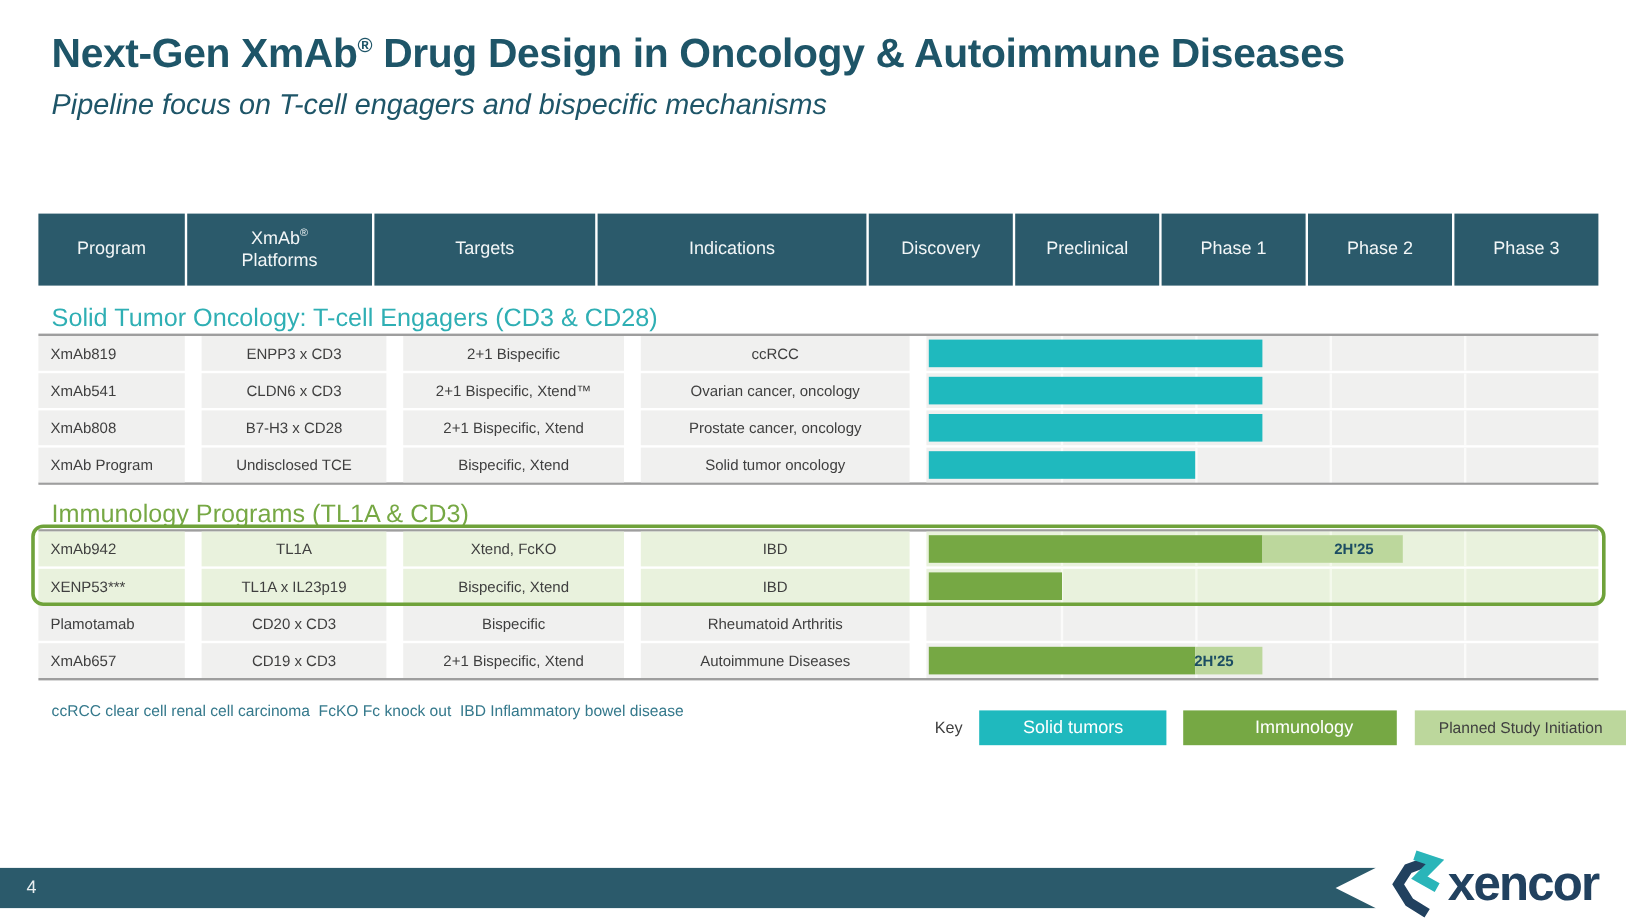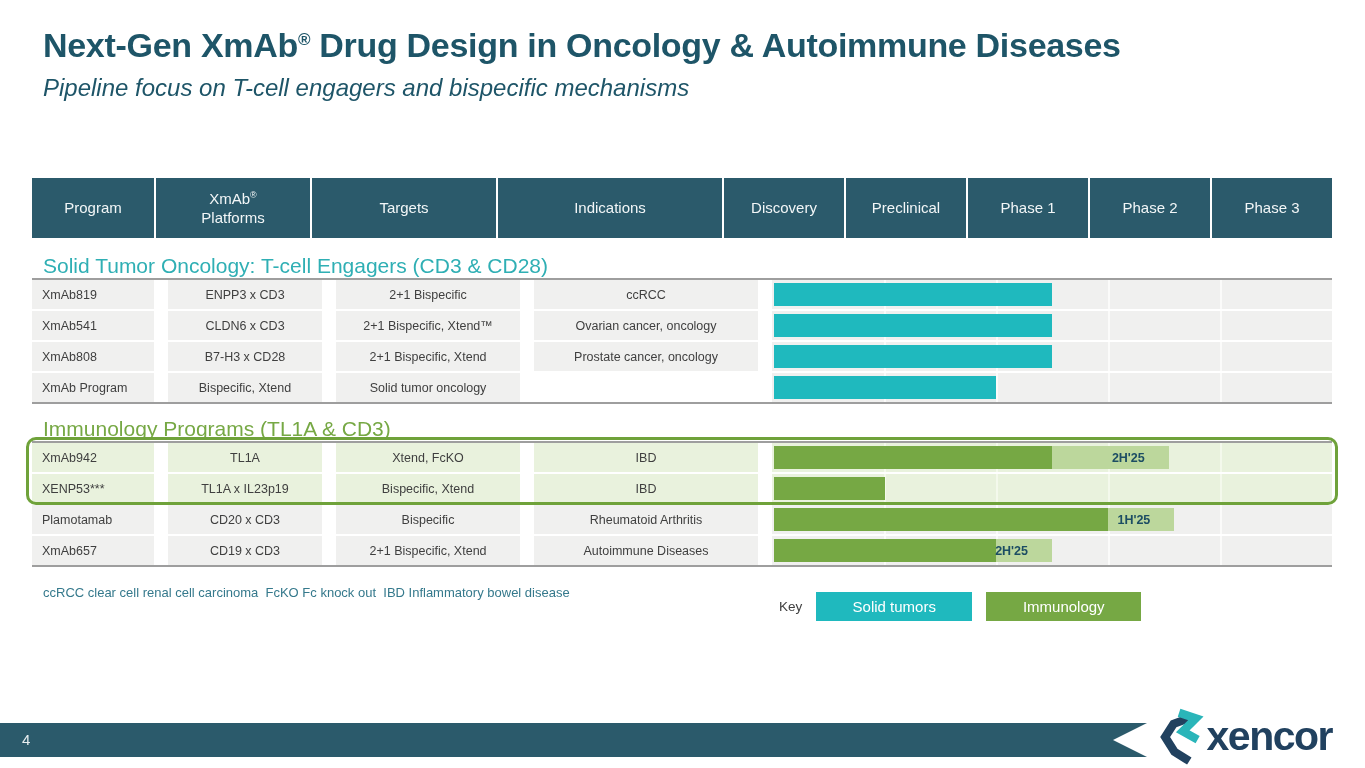--- a/index.html
+++ b/index.html
@@ -48,21 +48,21 @@
   
   .hl-box{position:absolute;left:26px;top:437px;width:1312px;height:68px;
           border:3px solid #6FA23A;border-radius:10px;box-sizing:border-box;pointer-events:none;}
 
   
   .footnote{position:absolute;left:43px;top:585px;font-size:13px;color:#35798C;white-space:pre-wrap;}
   .key{position:absolute;left:779px;top:592px;display:flex;align-items:center;}
   .key-label{font-size:13.5px;color:#3F3F3F;margin-right:14px;}
   .key-item{height:29px;display:flex;align-items:center;justify-content:center;font-size:15px;}
   .key-item.k1{width:156px;margin-right:14px;}
-  .key-item.k2{width:155px;margin-right:15px;}
+  .key-item.k2{width:155px;margin-right:15px;padding-left:23px;}
   .key-item.k3{width:176px;font-size:13px;}
 
   
   .footer-bar{position:absolute;left:0;top:723px;width:1147px;height:34px;background:#2B5A6B;
               clip-path:polygon(0 0,100% 0,calc(100% - 34px) 50%,100% 100%,0 100%);}
   .page-num{position:absolute;left:22px;top:731px;font-size:15px;color:#E8EEF0;}
   .logo{position:absolute;right:33px;top:706px;height:60px;display:flex;align-items:center;}
   .logo-text{font-size:41px;font-weight:bold;color:#21415F;letter-spacing:-1.5px;margin-left:1px;}
 </style>
 </head>
@@ -132,20 +132,21 @@
           <i class="sep s2"></i>
           <i class="sep s3"></i>
           <i class="sep s4"></i>
         <div class="bar">
             <div class="bar-solid" style="width: 50%; background: rgb(31, 185, 190);"></div>
           </div>
       </div>
     </div>
     <div class="row">
       <div class="cell program">XmAb Program</div>
+      <div class="cell">Undisclosed TCE</div>
       <div class="cell">Bispecific, Xtend</div>
       <div class="cell">Solid tumor oncology</div>
       <div class="cell pipeline">
         <i class="sep s1"></i>
           <i class="sep s2"></i>
           <i class="sep s3"></i>
           <i class="sep s4"></i>
         <div class="bar">
             <div class="bar-solid" style="width: 40%; background: rgb(31, 185, 190);"></div>
           </div>
@@ -192,26 +193,20 @@
     <div class="row">
       <div class="cell program">Plamotamab</div>
       <div class="cell">CD20 x CD3</div>
       <div class="cell">Bispecific</div>
       <div class="cell">Rheumatoid Arthritis</div>
       <div class="cell pipeline">
         <i class="sep s1"></i>
           <i class="sep s2"></i>
           <i class="sep s3"></i>
           <i class="sep s4"></i>
-        <div class="bar">
-            <div class="bar-solid" style="width: 60%; background: rgb(118, 168, 68);"></div>
-            <div class="bar-planned" style="width: 12%; background: rgb(188, 215, 156);">
-              <span class="plabel">1H'25</span>
-            </div>
-          </div>
       </div>
     </div>
     <div class="row">
       <div class="cell program">XmAb657</div>
       <div class="cell">CD19 x CD3</div>
       <div class="cell">2+1 Bispecific, Xtend</div>
       <div class="cell">Autoimmune Diseases</div>
       <div class="cell pipeline">
         <i class="sep s1"></i>
           <i class="sep s2"></i>
@@ -228,20 +223,21 @@
   </div>
 
   <div class="hl-box"></div>
 
   <div class="footnote">ccRCC clear cell renal cell carcinoma  FcKO Fc knock out  IBD Inflammatory bowel disease</div>
 
   <div class="key">
     <span class="key-label">Key</span>
     <div class="key-item k1" style="background: rgb(31, 185, 190); color: rgb(255, 255, 255);">Solid tumors</div>
     <div class="key-item k2" style="background: rgb(118, 168, 68); color: rgb(255, 255, 255);">Immunology</div>
+    <div class="key-item k3" style="background: rgb(188, 215, 156); color: rgb(63, 63, 63);">Planned Study Initiation</div>
   </div>
 
   <div class="footer-bar"></div>
   <div class="page-num">4</div>
 
   <div class="logo">
     <svg width="52" height="58" viewBox="0 0 56 62">
       <polyline points="40,11 21,18 12,32 22,48 38,58" fill="none" stroke="#21415F" stroke-width="9" stroke-linejoin="miter"></polyline>
       <polyline points="27,6 45,12 31,26 47,35" fill="none" stroke="#2AB5B9" stroke-width="9" stroke-linejoin="miter"></polyline>
     </svg>

